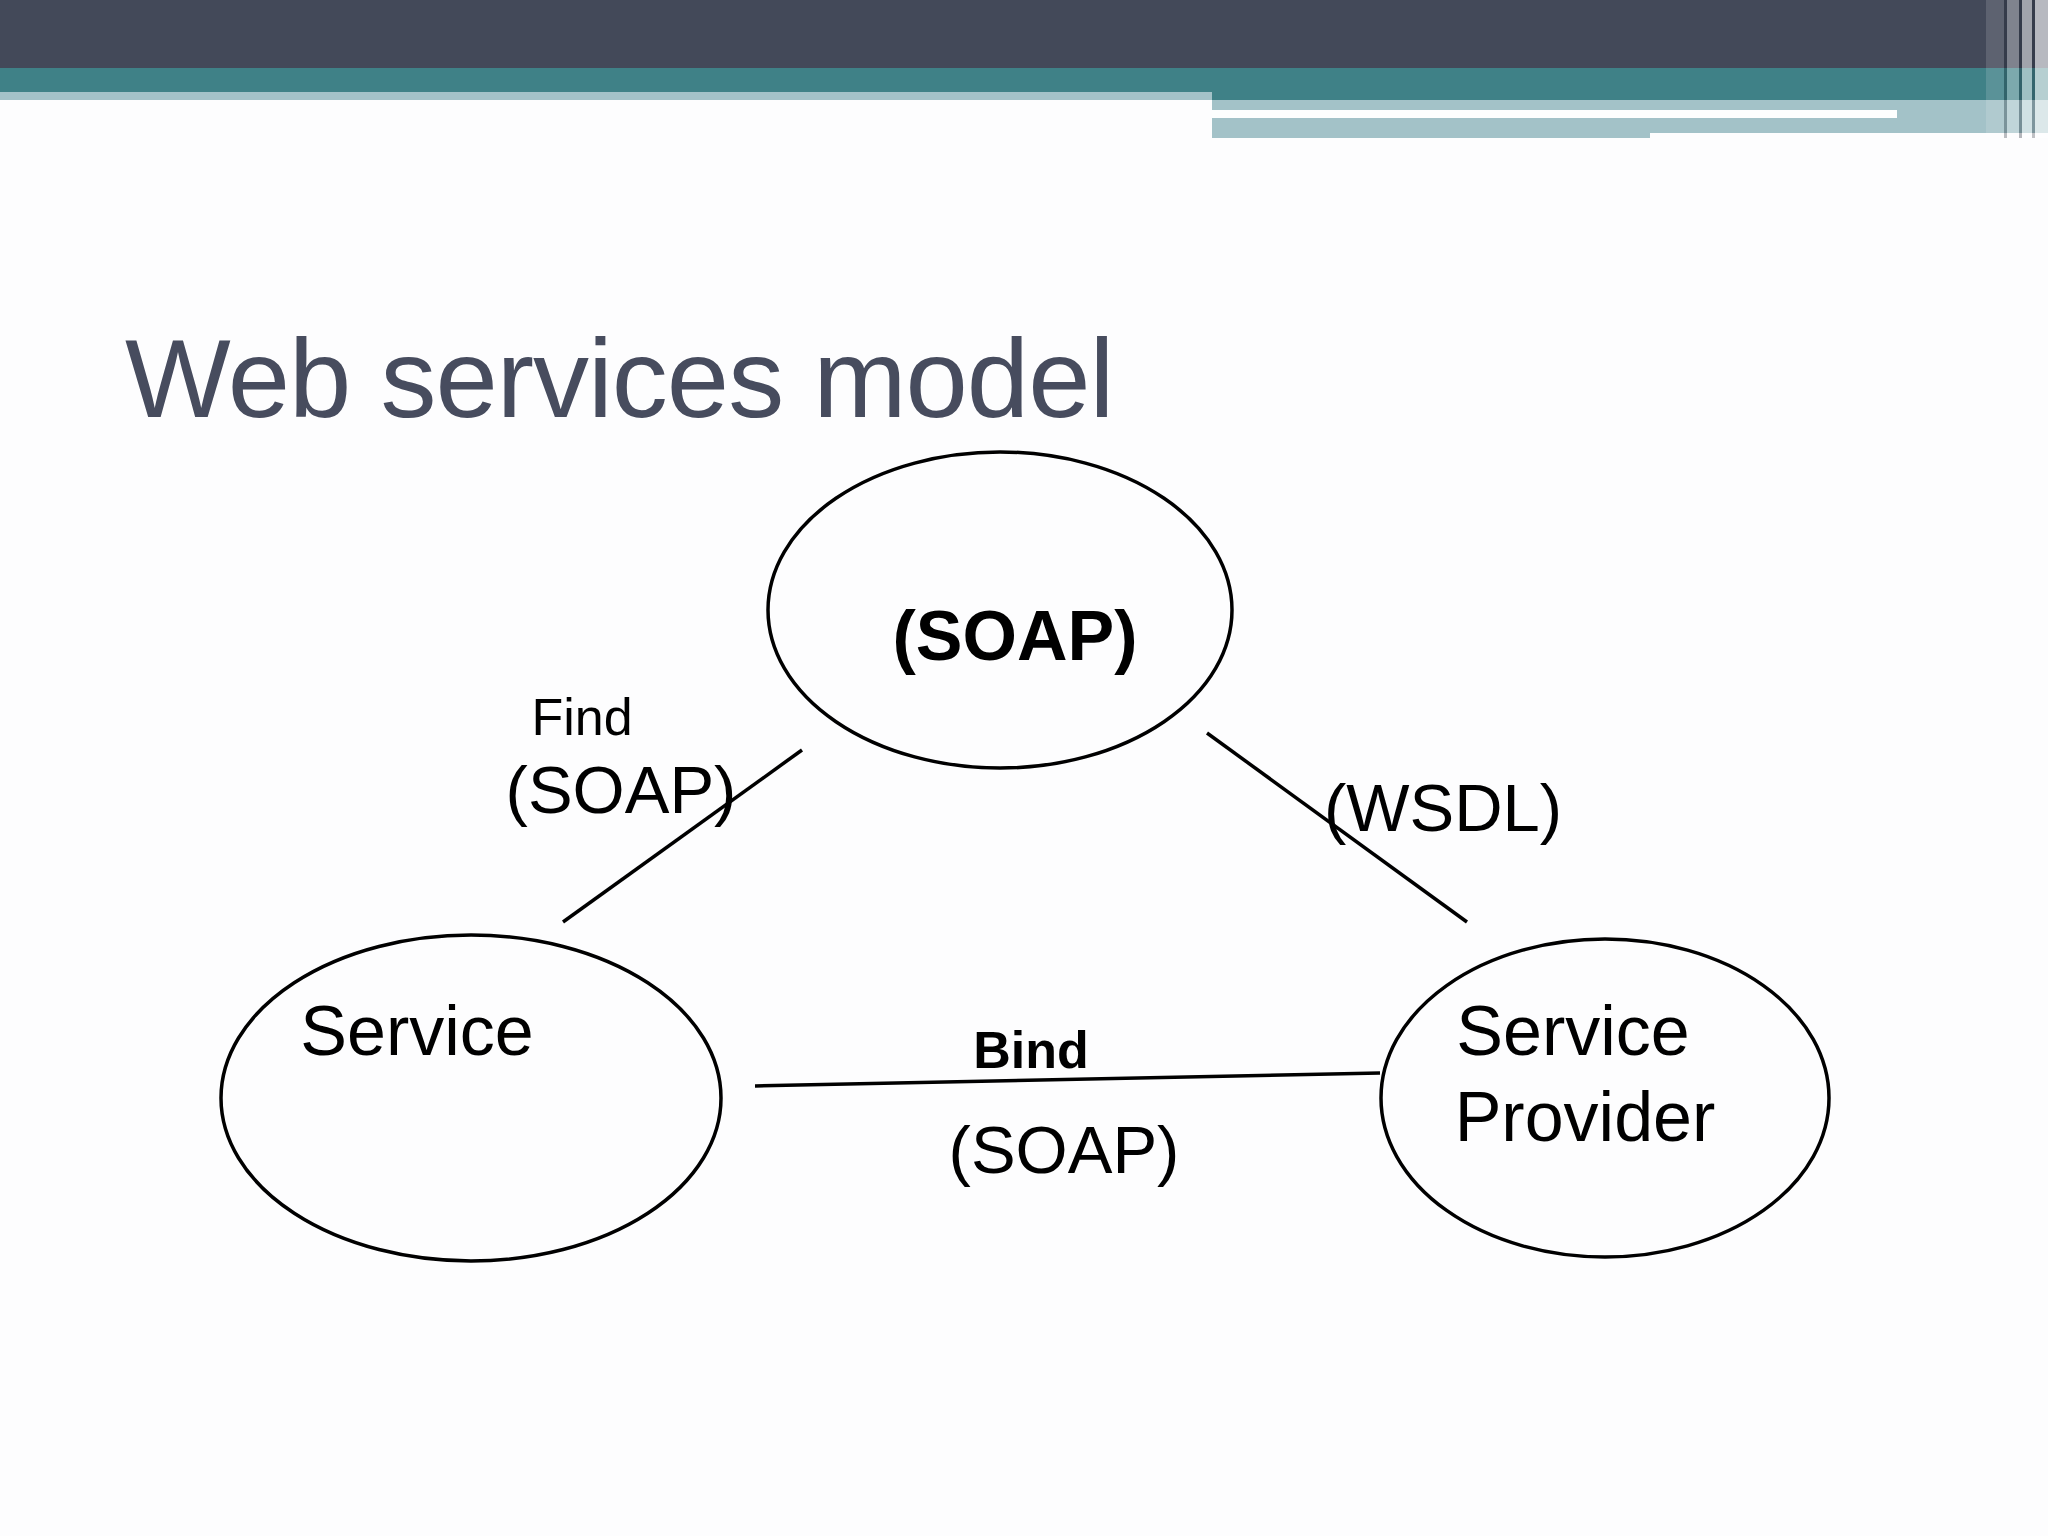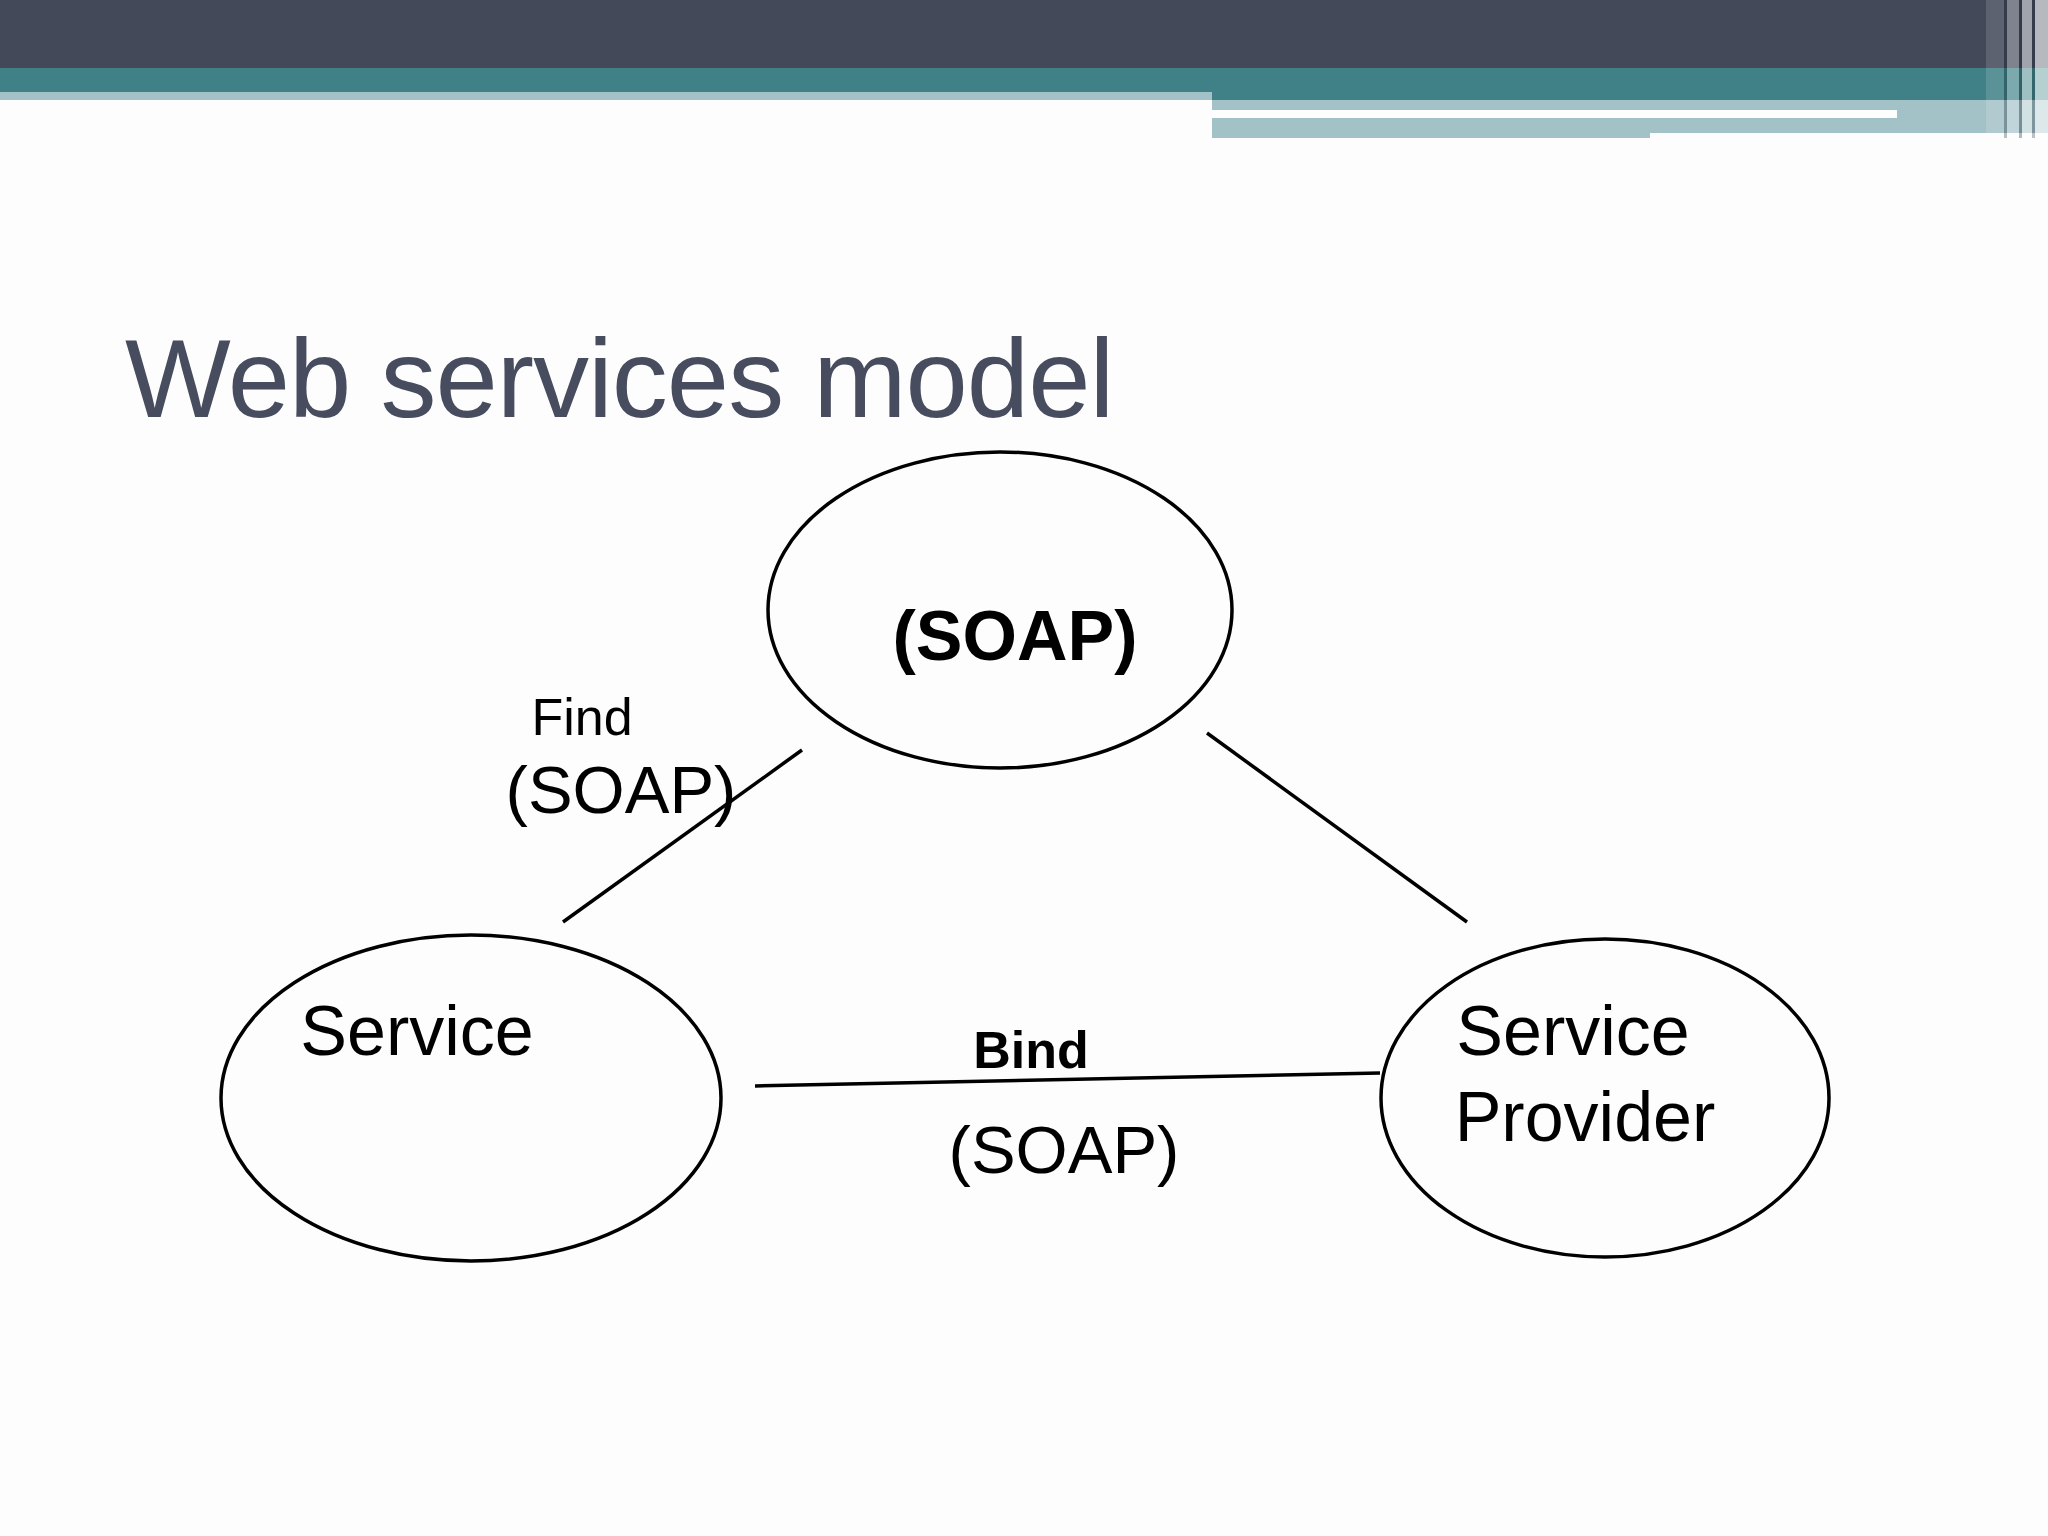--- a/index.html
+++ b/index.html
@@ -124,17 +124,18 @@
   <div class="dlabel node-text bold" style="left:1015px; top:636px;">(SOAP)</div>
 
   <div class="dlabel node-text" style="left:417px; top:1031px;">Service</div>
 
   <div class="dlabel node-text" style="left:1573px; top:1031px;">Service</div>
   <div class="dlabel node-text" style="left:1585px; top:1117px;">Provider</div>
 
   <div class="dlabel edge-text" style="left:582px; top:717px;">Find</div>
   <div class="dlabel proto-text" style="left:621px; top:789px;">(SOAP)</div>
 
+  <div class="dlabel proto-text" style="left:1443px; top:807px;">(WSDL)</div>
 
   <div class="dlabel edge-text" style="left:1031px; top:1050px;font-weight:bold;">Bind</div>
   <div class="dlabel proto-text" style="left:1064px; top:1149px;">(SOAP)</div>
 
 </div>
 
 </body></html>

